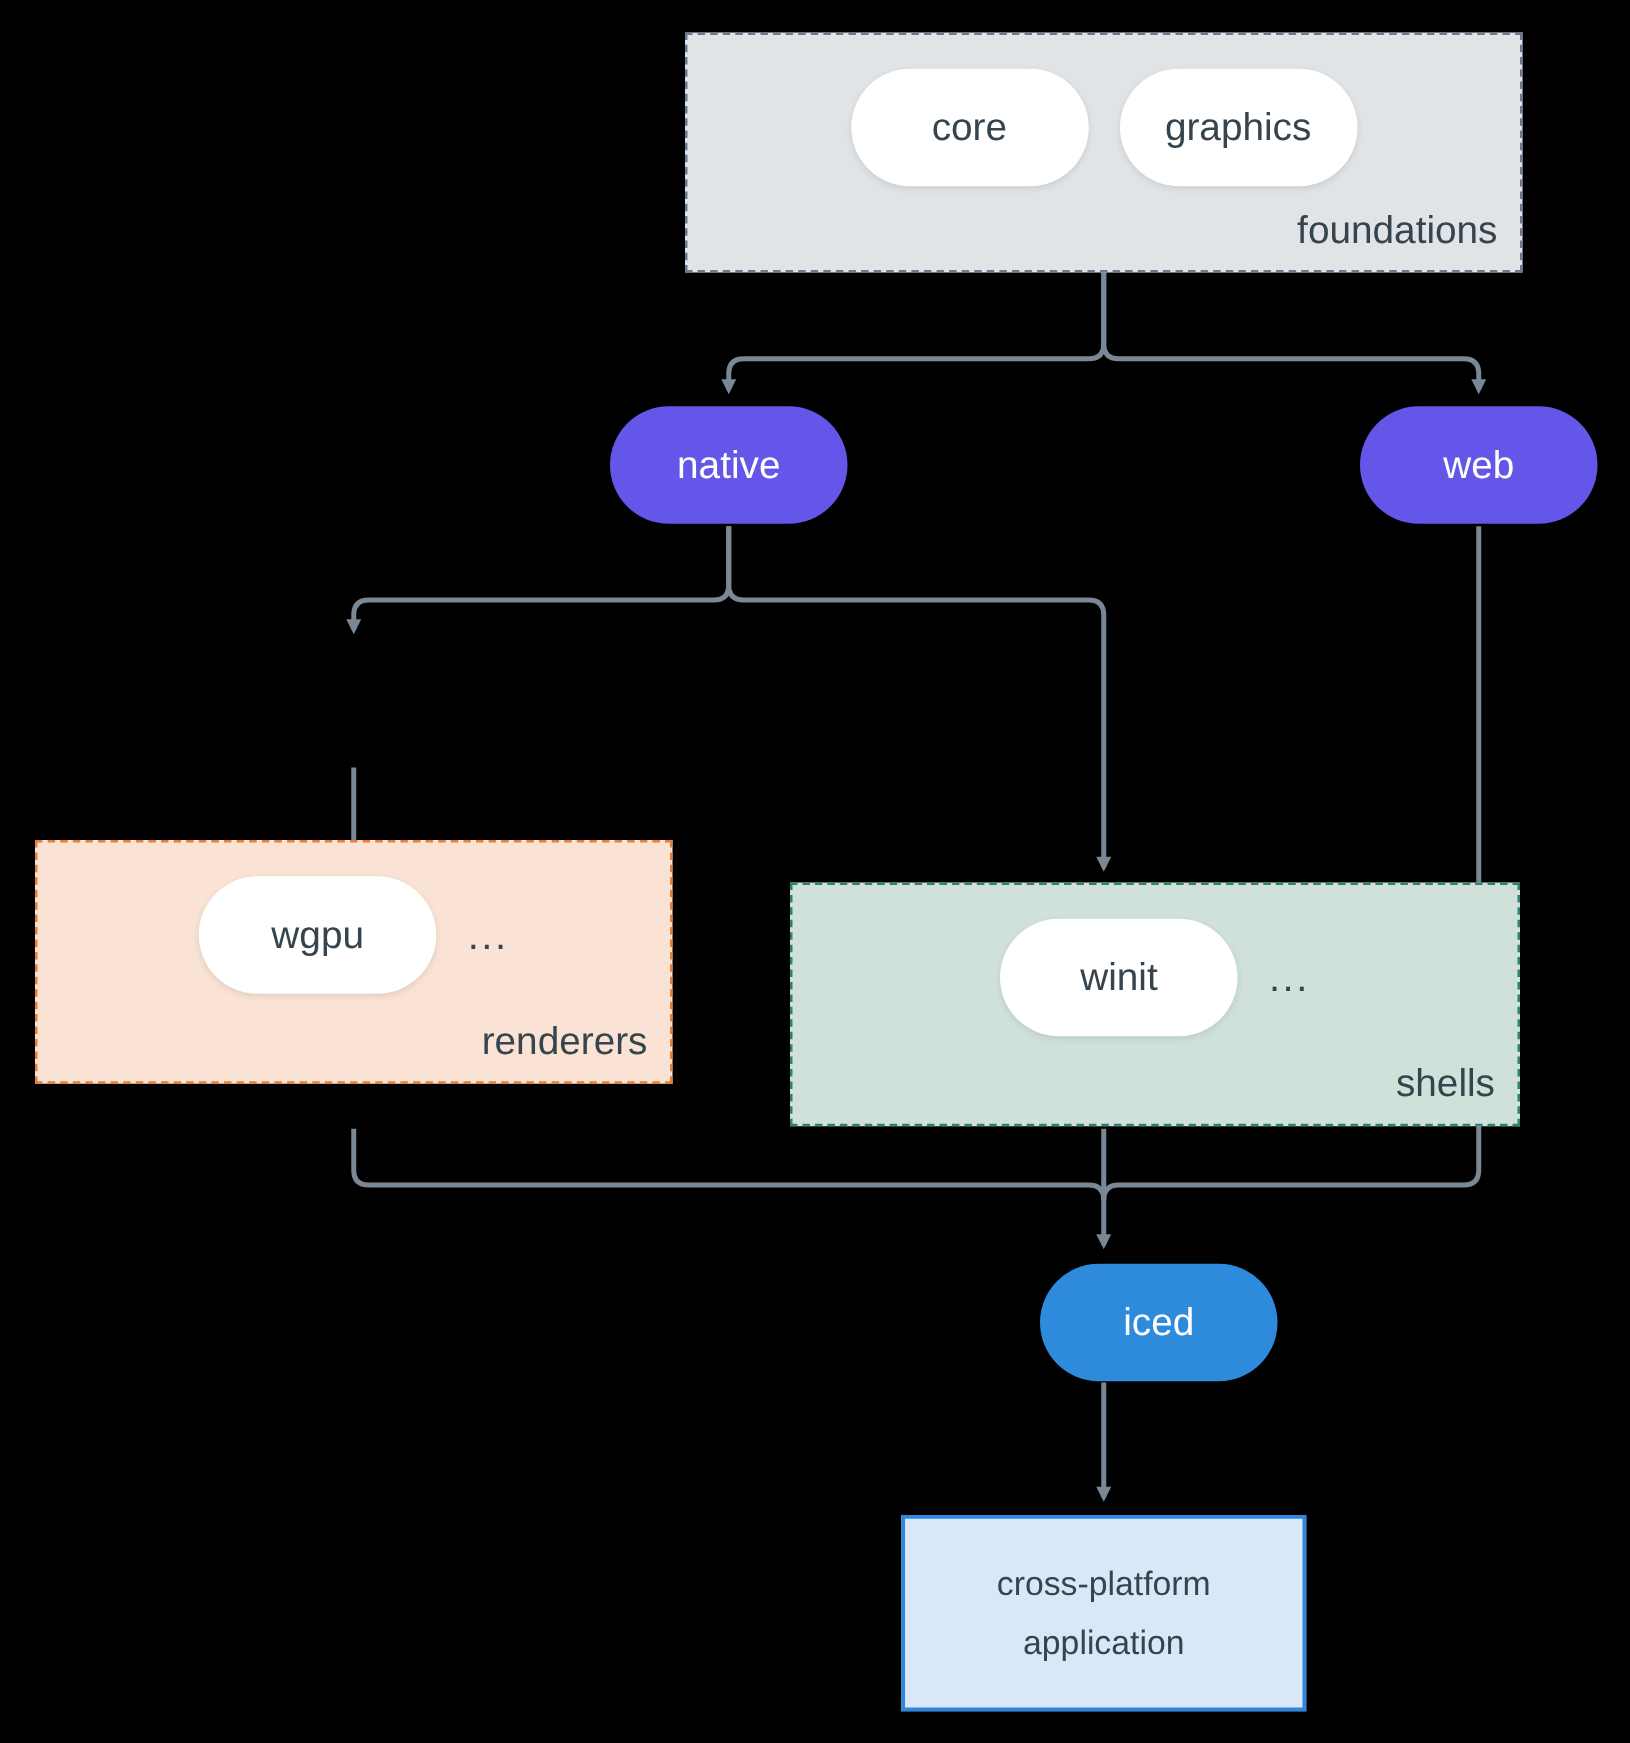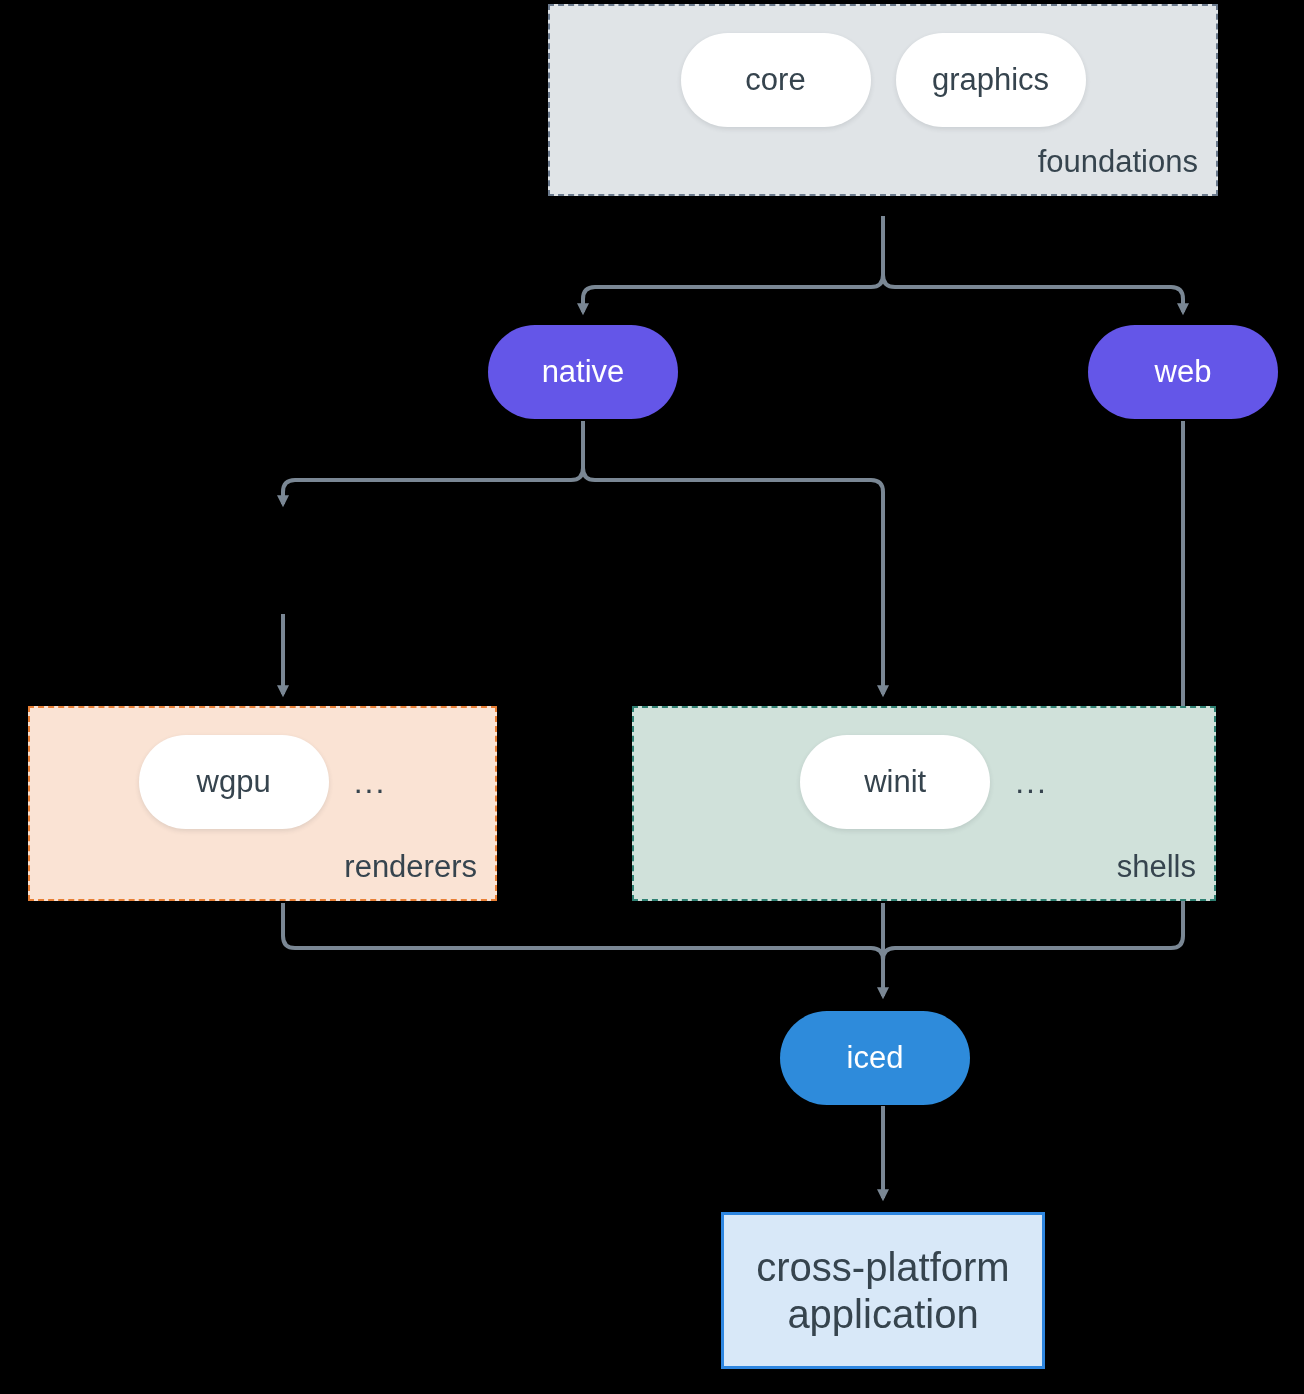--- a/index.html
+++ b/index.html
@@ -37,26 +37,26 @@
     justify-content: center;
   }
   .group-label {
     position: absolute;
     right: 18px;
     bottom: 14px;
     font-size: 31px;
     color: var(--text-dark);
   }
   #foundations-group {
-    left: 548px; top: 4px; width: 670px; height: 192px;
+    left: 548px; top: 26px; width: 670px; height: 192px;
     background: var(--foundations-bg);
     border-color: var(--foundations-border);
   }
   #renderers-group {
-    left: 28px; top: 706px; width: 469px; height: 195px;
+    left: 28px; top: 672px; width: 510px; height: 195px;
     background: var(--renderers-bg);
     border-color: var(--renderers-border);
   }
   #shells-group {
     left: 632px; top: 706px; width: 584px; height: 195px;
     background: var(--shells-bg);
     border-color: var(--shells-border);
   }
   
   .pill {
@@ -74,40 +74,40 @@
     color: var(--text-dark);
     box-shadow: 0 2px 5px rgba(40,50,60,0.12);
   }
   .pill.floating { position: absolute; }
   .pill.platform { background: var(--platform-pill); color: #fff; }
   .pill.graphics { background: var(--graphics-pill); color: #fff; }
   .pill.iced     { background: var(--iced-pill); color: #fff; }
   #native-pill   { left: 488px;  top: 325px; }
   #web-pill      { left: 1088px; top: 325px; }
   #graphics-pill { left: 188px;  top: 518px; }
-  #iced-pill     { left: 780px;  top: 1011px; }
+  #iced-pill     { left: 832px;  top: 1011px; }
   .more {
     font-size: 32px;
     color: var(--text-dark);
     letter-spacing: 2px;
   }
   
   #application-box {
     position: absolute;
     left: 721px; top: 1212px;
     width: 324px; height: 157px;
     box-sizing: border-box;
     background: var(--application-bg);
     border: 3px solid var(--application-border);
     display: flex;
     flex-direction: column;
     align-items: center;
     justify-content: center;
     color: var(--text-dark);
-    font-size: 40px;
+    font-size: 27px;
     line-height: 47px;
     text-align: center;
   }
 </style>
 </head>
 <body>
 
 <div id="canvas">
 
   <svg id="edges" viewBox="0 0 1304 1394" xmlns="http://www.w3.org/2000/svg">

